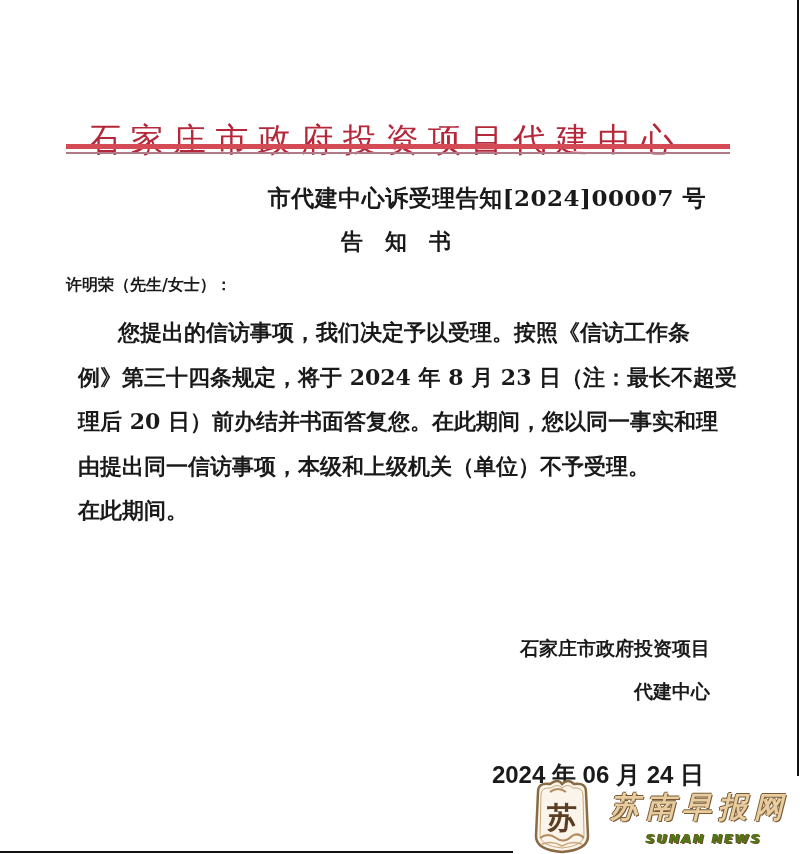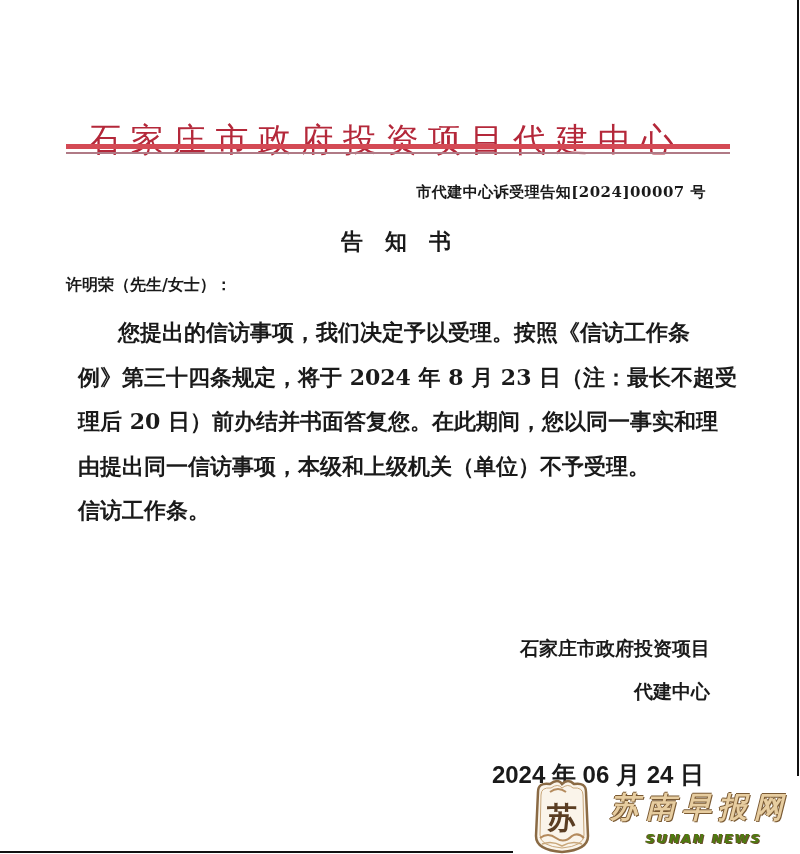--- a/index.html
+++ b/index.html
@@ -18,21 +18,21 @@
       font-family: "DejaVu Serif", serif; font-size: 33px; color: #b4283a;
       letter-spacing: 9.5px; white-space: nowrap; line-height: 40px;
       font-weight: normal;
       margin-top: 36px;
     }
     .rule-thick { position: absolute; left: 66px; top: 144px; width: 664px; height: 5px; background: #d44a55; }
     .rule-thin { position: absolute; left: 66px; top: 152px; width: 664px; height: 2px; background: #b07a86; }
 
     .doc-number {
       position: absolute; right: 94px; top: 183px;
-      font-size: 15px; font-weight: bold; white-space: nowrap; color: #1a1a1a;
+      font-size: 23px; font-weight: bold; white-space: nowrap; color: #1a1a1a;
       letter-spacing: 0.5px;
     }
     .doc-title {
       position: absolute; left: 330px; top: 227px;
       font-size: 22px; font-weight: bold; letter-spacing: 22px; white-space: nowrap; margin-left: 11px;
     }
     .salutation {
       position: absolute; left: 66px; top: 275px;
       font-size: 16px; white-space: nowrap; font-weight: bold;
     }
@@ -86,21 +86,21 @@
 
   <div class="doc-number">市代建中心诉受理告知[2024]00007 号</div>
   <div class="doc-title">告知书</div>
   <div class="salutation">许明荣（先生/女士）：</div>
 
   <div class="body-text">
     <div class="body-line indent">您提出的信访事项，我们决定予以受理。按照《信访工作条</div>
     <div class="body-line">例》第三十四条规定，将于 2024 年 8 月 23 日（注：最长不超受</div>
     <div class="body-line">理后 20 日）前办结并书面答复您。在此期间，您以同一事实和理</div>
     <div class="body-line">由提出同一信访事项，本级和上级机关（单位）不予受理。</div>
-    <div class="body-line">信访工作条。</div>
+    <div class="body-line">在此期间。</div>
   </div>
 
   <div class="sign-org">
     <div>石家庄市政府投资项目</div>
     <div>代建中心</div>
   </div>
   <div class="sign-date">2024 年 06 月 24 日</div>
 
   <div class="watermark">
     <svg class="wm-logo" viewBox="0 0 68 76" xmlns="http://www.w3.org/2000/svg">

